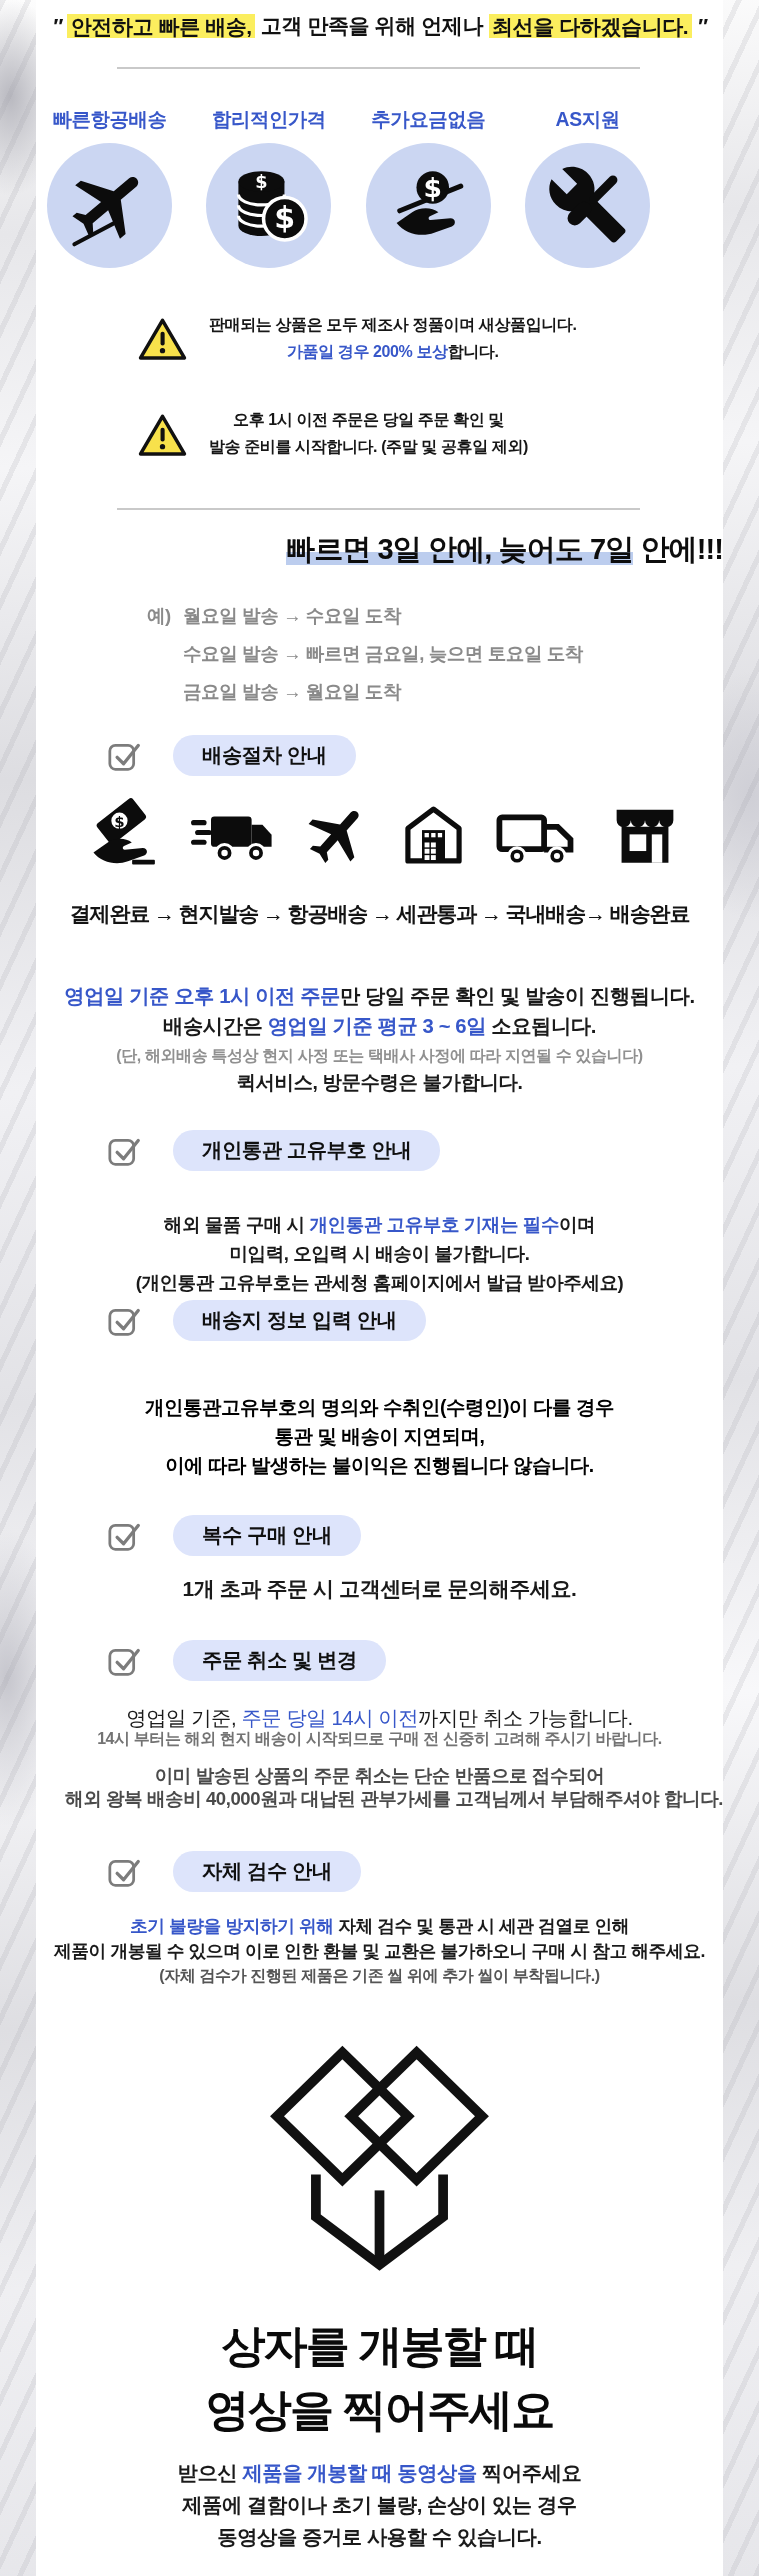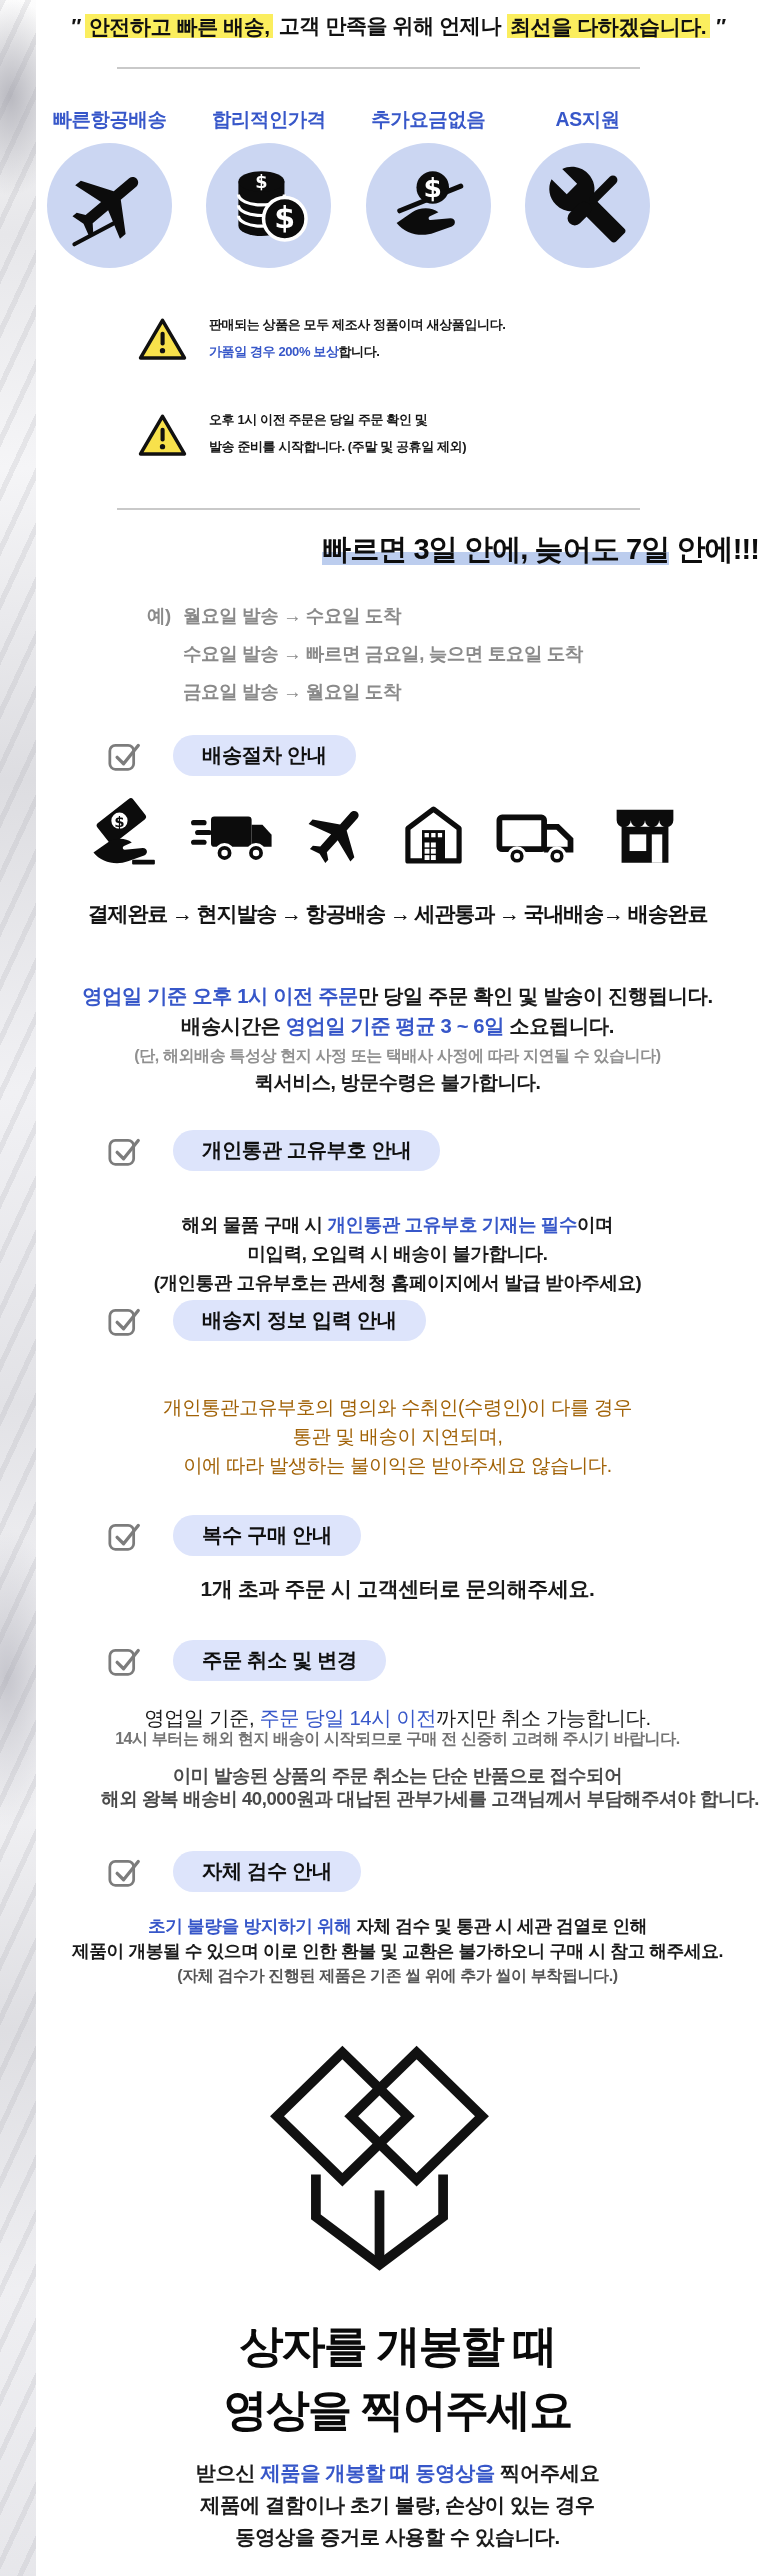--- a/index.html
+++ b/index.html
@@ -4,56 +4,56 @@
 <style>
   html,body{margin:0;padding:0;}
   body{font-family:"Liberation Sans","DejaVu Sans",sans-serif;background:#e9e9ec;}
   .page{position:relative;width:759px;height:2576px;margin:0 auto;overflow:hidden;
     background:
       repeating-linear-gradient(115deg, rgba(160,160,168,.18) 0 5.3px, rgba(255,255,255,0) 5.3px 23px),
       radial-gradient(79px 141px at 10.6px 97px, #b9b9c0 0%, rgba(185,185,192,0) 70%),
       radial-gradient(106px 177px at 751px 795px, #cfcfd6 0%, rgba(207,207,214,0) 70%),
       radial-gradient(88px 212px at 7px 1678px, #c6c6cd 0%, rgba(198,198,205,0) 70%),
       linear-gradient(178deg,#fdfdfd 0%,#e7e7ea 9%,#f5f5f7 18%,#dddde1 30%,#f1f1f4 42%,#e2e2e6 54%,#f8f8fa 66%,#dedee2 78%,#efeff2 88%,#e6e6ea 100%);}
-  .content{position:absolute;left:36px;top:0;width:687px;height:100%;background:#ffffff;padding-left:36px;}
+  .content{position:absolute;left:36px;top:0;width:687px;height:100%;background:#ffffff;}
   .abs{position:absolute;}
   .center{left:0;right:0;text-align:center;}
   .blue{color:#3757C9;}
   .hl-yellow{background:#FBEE5E;padding:0.9px 3.5px;}
   .hl-peri{background:linear-gradient(to top,#BCCDEE 42%,rgba(0,0,0,0) 42%);}
   .banner{top:12.4px;font-size:21px;font-weight:800;color:#111;letter-spacing:-0.4px;}
   .quote{font-style:italic;font-weight:800;margin:0 5.3px;}
   .divider{height:1.8px;background:#c9c9c9;left:81px;width:523px;}
   .d1{top:67px;} .d2{top:508px;}
   .features{top:106px;left:0;right:0;display:flex;gap:12.4px;}
   .feature{width:147px;text-align:center;}
   .feature .flabel{font-size:19.4px;font-weight:800;color:#3757C9;letter-spacing:-0.4px;height:26.5px;}
   .feature .circle{width:125px;height:125px;border-radius:50%;background:#CBD6F2;margin:10.6px auto 0;display:flex;align-items:center;justify-content:center;}
   .warn-icon{width:51px;height:47px;}
   .w1i{left:101px;top:316px;} .w2i{left:101px;top:412px;}
-  .warn-text{left:173px;font-size:13px;line-height:27px;font-weight:700;color:#161616;letter-spacing:-0.4px;white-space:nowrap;}
+  .warn-text{left:173px;font-size:16px;line-height:27px;font-weight:700;color:#161616;letter-spacing:-0.4px;white-space:nowrap;text-align:center;}
   .w1t{top:311px;} .w2t{top:406px;}
   .promise-title{top:530px;font-size:29px;font-weight:700;color:#0d0d0d;letter-spacing:-0.9px;text-align:right;}
   .examples{top:597px;left:0;font-size:18.5px;line-height:38px;font-weight:600;color:#8a8a8a;letter-spacing:-0.4px;}
   .ex-label{position:absolute;left:111px;top:0;}
   .ex-lines{position:absolute;left:147px;top:0;white-space:nowrap;}
   .sec-header{left:0;height:41px;}
   .h1{top:735px;} .h2{top:1130px;} .h3{top:1300px;} .h4{top:1515px;} .h5{top:1640px;} .h6{top:1851px;}
   .cbx{position:absolute;left:72px;top:3.5px;width:33px;height:33px;}
   .pill{position:absolute;left:137px;top:0;height:41px;border-radius:20.3px;background:#DDE4FB;padding:0 29px;line-height:41px;font-size:20.3px;font-weight:800;color:#101010;letter-spacing:-0.4px;white-space:nowrap;}
   .picons{top:797px;left:0;width:687px;box-sizing:border-box;padding:0 41px 0 49px;display:flex;justify-content:space-between;align-items:center;height:79px;}
   .flow{top:900px;font-size:21px;font-weight:700;color:#131313;letter-spacing:-1.1px;white-space:nowrap;}
   .line{white-space:nowrap;letter-spacing:-0.4px;}
   .si1{top:982px;font-size:20.3px;font-weight:700;color:#1a1a1a;}
   .si2{top:1012px;font-size:20.3px;font-weight:700;color:#1a1a1a;}
   .si3{top:1046px;font-size:16px;font-weight:600;color:#909090;}
   .si4{top:1069px;font-size:19.4px;font-weight:700;color:#1a1a1a;}
   .cu{font-size:18.5px;font-weight:700;color:#1a1a1a;}
   .cu1{top:1212px;} .cu2{top:1241px;} .cu3{top:1270px;}
-  .ad{font-size:19.4px;font-weight:400;color:#a16207;}
+  .ad{font-size:19.4px;font-weight:700;color:#000000;}
   .ad1{top:1394px;} .ad2{top:1423px;} .ad3{top:1452px;}
   .mp{top:1575px;font-size:21px;font-weight:600;color:#1a1a1a;}
   .ca1{top:1704px;font-size:20.3px;font-weight:400;color:#1a1a1a;}
   .ca2{top:1729px;font-size:16px;font-weight:600;color:#737373;}
   .ca3{top:1763px;font-size:18.5px;font-weight:600;color:#4a4a4a;}
   .ca4{top:1786px;font-size:18.5px;font-weight:600;color:#4a4a4a;text-align:right;}
   .in1{top:1914px;font-size:17.7px;font-weight:700;color:#1a1a1a;}
   .in2{top:1939px;font-size:17.7px;font-weight:700;color:#1a1a1a;}
   .in3{top:1966px;font-size:16px;font-weight:600;color:#555555;}
   .boxicon{top:2042px;left:188px;width:311px;height:265px;}
@@ -282,21 +282,21 @@
 
     <div class="abs sec-header h3">
       <span class="cbx"><svg width="33" height="33" viewBox="0 0 36 36">
             <rect x="2" y="7" width="26" height="26" rx="6" fill="#fff" stroke="#7c7c7c" stroke-width="3"></rect>
             <path d="M10 20 17 27 33 7" fill="none" stroke="#7c7c7c" stroke-width="3.6" stroke-linecap="round" stroke-linejoin="round"></path>
           </svg></span>
       <span class="pill">배송지 정보 입력 안내</span>
     </div>
     <div class="abs center line ad ad1">개인통관고유부호의 명의와 수취인(수령인)이 다를 경우</div>
     <div class="abs center line ad ad2">통관 및 배송이 지연되며,</div>
-    <div class="abs center line ad ad3">이에 따라 발생하는 불이익은 받아주세요 않습니다.</div>
+    <div class="abs center line ad ad3">이에 따라 발생하는 불이익은 진행됩니다 않습니다.</div>
 
     <div class="abs sec-header h4">
       <span class="cbx"><svg width="33" height="33" viewBox="0 0 36 36">
             <rect x="2" y="7" width="26" height="26" rx="6" fill="#fff" stroke="#7c7c7c" stroke-width="3"></rect>
             <path d="M10 20 17 27 33 7" fill="none" stroke="#7c7c7c" stroke-width="3.6" stroke-linecap="round" stroke-linejoin="round"></path>
           </svg></span>
       <span class="pill">복수 구매 안내</span>
     </div>
     <div class="abs center line mp">1개 초과 주문 시 고객센터로 문의해주세요.</div>
 

